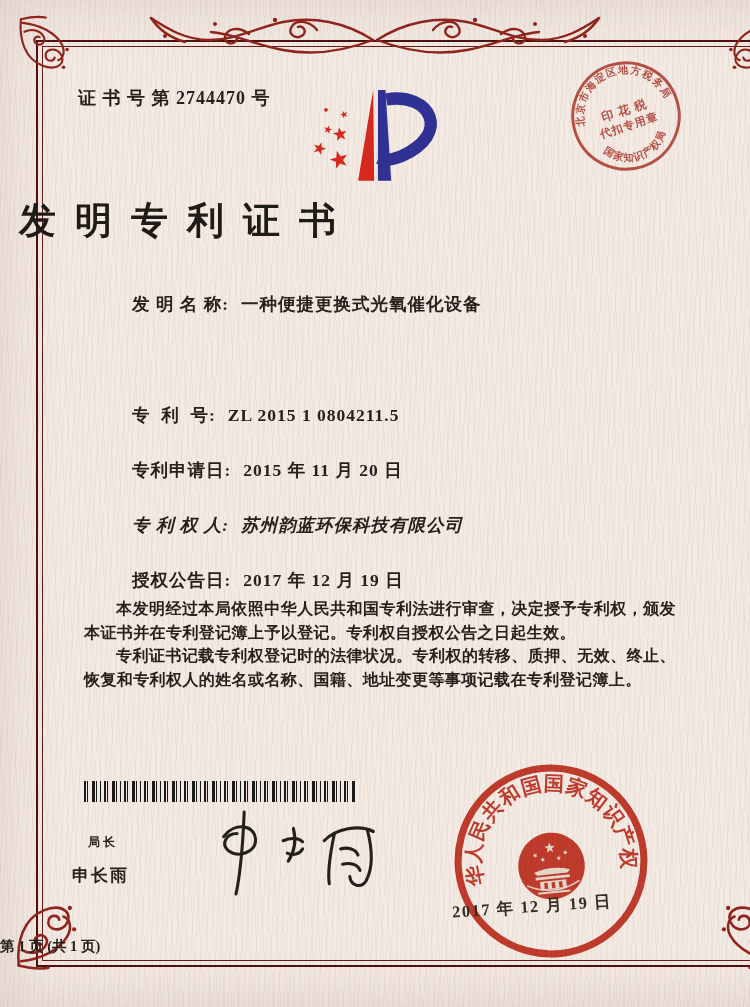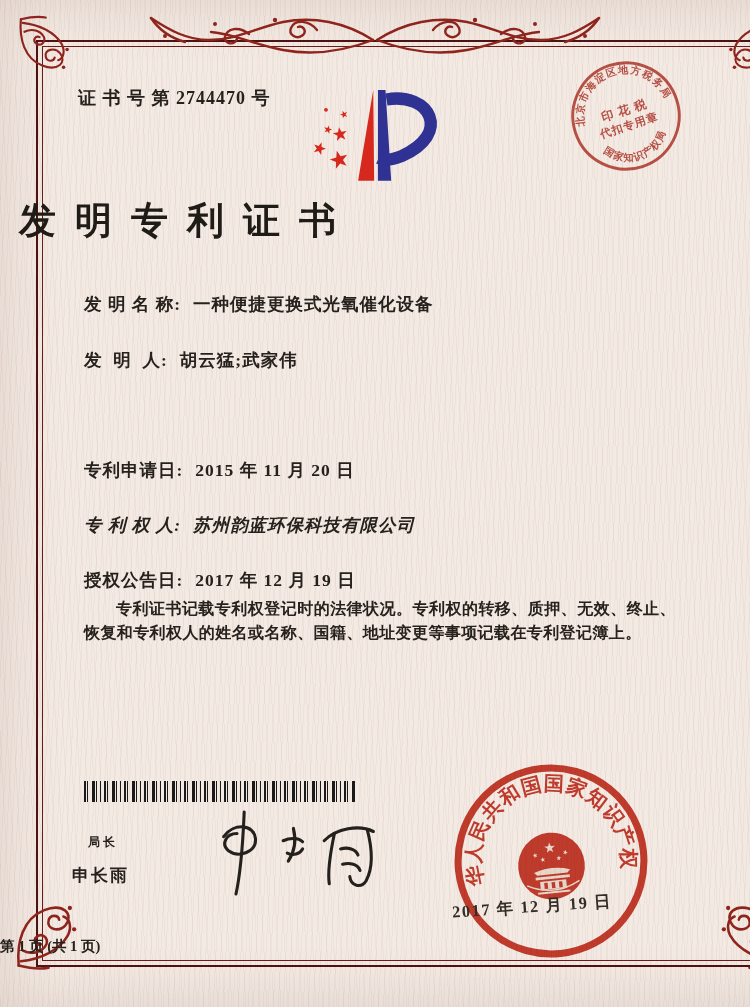--- a/index.html
+++ b/index.html
@@ -19,21 +19,21 @@
   .frame{left:36px;top:40px;right:38px;bottom:40px;border:2px solid #4e1212;}
   .frame-inner{position:absolute;left:4px;top:4px;right:4px;bottom:4px;border:1px solid #6a1c1a;}
   .ornament{pointer-events:none;}
   
   .cert-no{left:78px;top:86px;font-size:18px;font-weight:700;white-space:pre;letter-spacing:1px;}
   
   .title{left:0;top:196px;width:100%;font-size:37px;font-weight:700;
          letter-spacing:19px;padding-left:19px;box-sizing:border-box;color:#1f1b17;}
   
   .field{left:84px;width:600px;font-size:17.5px;font-weight:700;letter-spacing:1px;}
-  .field .lbl{display:inline-block;white-space:pre;margin-right:12px;}
+  .field .lbl{display:inline-block;white-space:pre;margin-right:12px;margin-left:48px;}
   .f0{top:292px;} .f1{top:348px;} .f2{top:403px;} .f3{top:458px;} .f4{top:513px;font-style:italic;} .f5{top:568px;}
   
   .body-text{left:84px;top:597px;width:592px;font-size:16px;line-height:23.5px;
              font-weight:600;text-align:justify;letter-spacing:0.4px;}
   .body-text p{margin:0;text-indent:2em;}
   
   .barcode{left:84px;top:781px;width:272px;height:21px;
     background:repeating-linear-gradient(90deg,
       #1a1a1a 0px,#1a1a1a 2px,transparent 2px,transparent 3px,
       #1a1a1a 3px,#1a1a1a 4px,transparent 4px,transparent 8px,
@@ -161,34 +161,35 @@
     </text>
     <text x="60" y="58" font-size="12.5" font-weight="bold" fill="#b5392e" text-anchor="middle" letter-spacing="1">印 花 税</text>
     <text x="60" y="74" font-size="11.5" font-weight="bold" fill="#b5392e" text-anchor="middle" letter-spacing="1">代扣专用章</text>
   </svg>
 
   <div class="abs title">发明专利证书</div>
 
   <div class="abs field f0">
     <span class="lbl">发 明 名 称:</span><span class="val">一种便捷更换式光氧催化设备</span>
   </div>
-  <div class="abs field f1">
-    <span class="lbl">发  明  人:</span><span class="val">胡云猛;武家伟</span>
+  <div class="abs field f2">
+    <span class="lbl">专  利  号:</span><span class="val">ZL 2015 1 0804211.5</span>
   </div>
   <div class="abs field f3">
     <span class="lbl">专利申请日:</span><span class="val">2015 年 11 月 20 日</span>
   </div>
   <div class="abs field f4">
     <span class="lbl">专 利 权 人:</span><span class="val">苏州韵蓝环保科技有限公司</span>
   </div>
   <div class="abs field f5">
     <span class="lbl">授权公告日:</span><span class="val">2017 年 12 月 19 日</span>
   </div>
 
   <div class="abs body-text">
+    <p>本发明经过本局依照中华人民共和国专利法进行审查，决定授予专利权，颁发本证书并在专利登记簿上予以登记。专利权自授权公告之日起生效。</p>
     <p>专利证书记载专利权登记时的法律状况。专利权的转移、质押、无效、终止、恢复和专利权人的姓名或名称、国籍、地址变更等事项记载在专利登记簿上。</p>
   </div>
 
   <div class="abs barcode"></div>
 
   <div class="abs signer-title">局长</div>
   <div class="abs signer-name">申长雨</div>
 
   <svg class="abs signature" viewBox="0 0 200 90">
     <g fill="none" stroke="#24201c" stroke-width="3" stroke-linecap="round">

